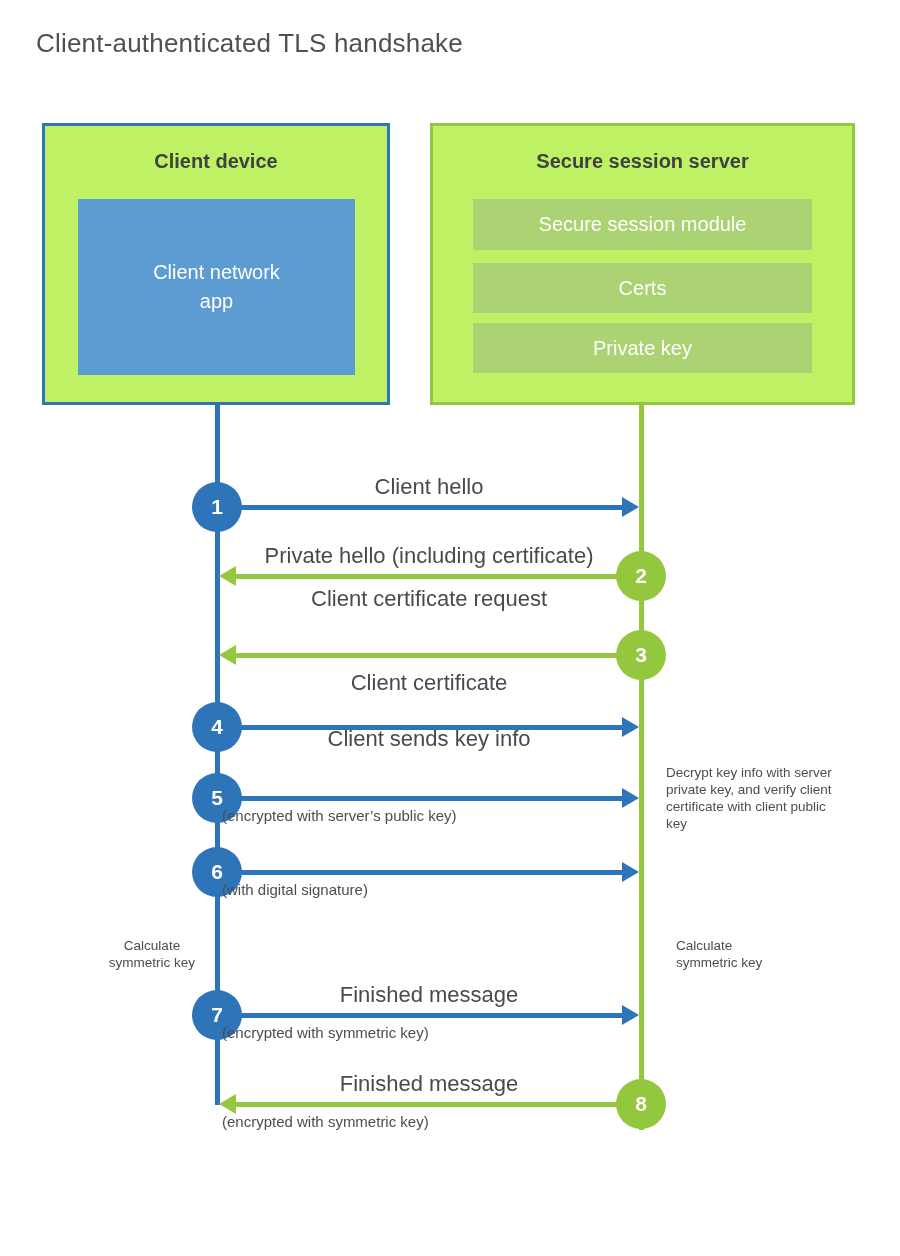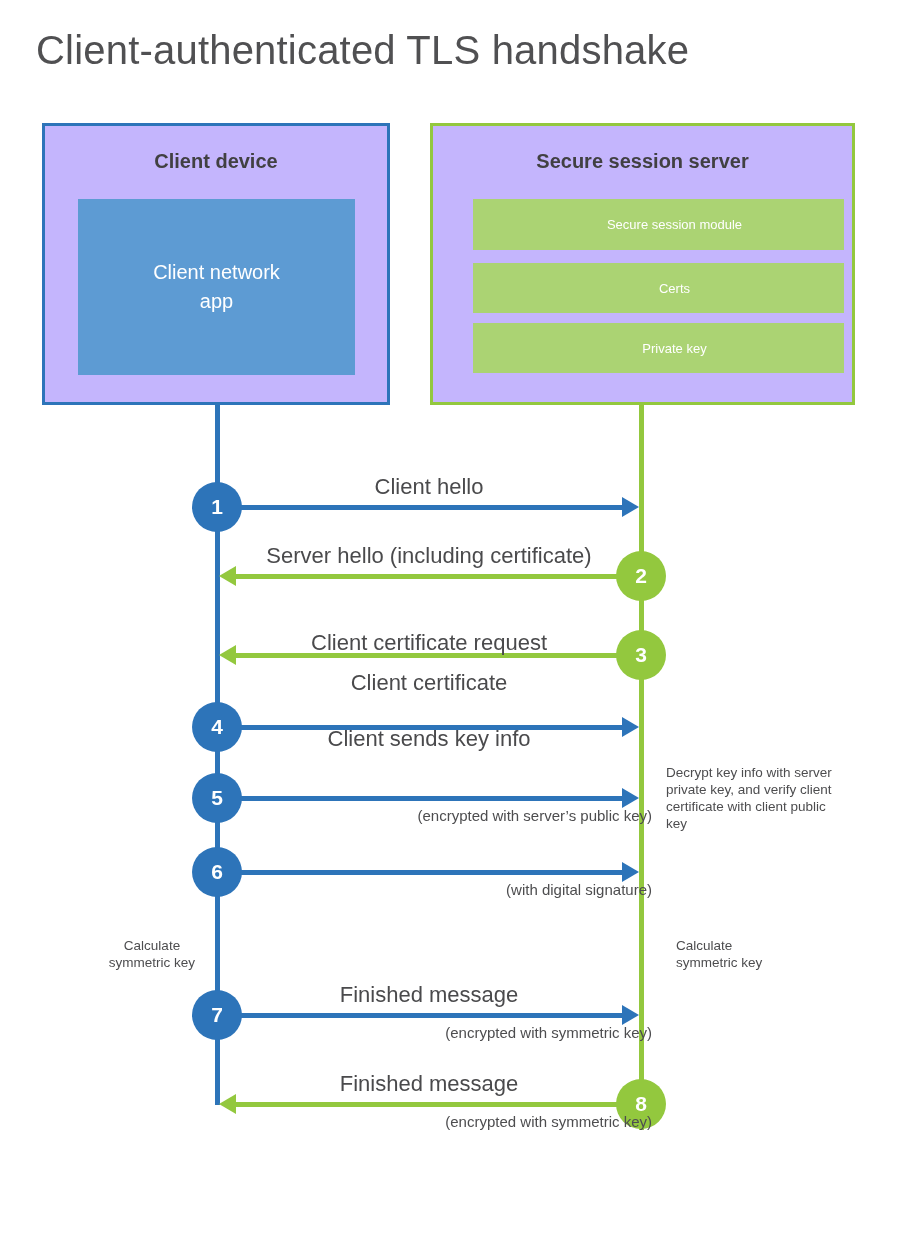--- a/index.html
+++ b/index.html
@@ -1,30 +1,30 @@
 <!DOCTYPE html>
 <html><head>
 <meta charset="utf-8">
 <style>
   html,body{margin:0;padding:0;background:#ffffff;}
   body{font-family:"Liberation Sans","DejaVu Sans",sans-serif;}
   .canvas{position:relative;width:900px;height:1256px;background:#fff;overflow:hidden;}
 
-  .page-title{position:absolute;left:36px;top:28px;font-size:40px;font-weight:300;color:#505052;letter-spacing:.2px;}
+  .page-title{position:absolute;left:36px;top:28px;font-size:26px;font-weight:300;color:#505052;letter-spacing:.2px;}
 
   
-  .actor-box{position:absolute;top:123px;background:#c4b5fd;box-sizing:border-box;}
+  .actor-box{position:absolute;top:123px;background:#bef264;box-sizing:border-box;}
   .client-box{left:42px;width:348px;height:282px;border:3px solid #2d74b9;}
   .server-box{left:430px;width:425px;height:282px;border:3px solid #93c83e;}
   .actor-title{position:absolute;top:24px;left:0;right:0;text-align:center;font-size:20px;font-weight:bold;color:#414042;}
 
   .app-rect{position:absolute;left:33px;top:73px;width:277px;height:176px;background:#5d9bd3;display:flex;align-items:center;justify-content:center;}
   .app-rect .app-text{max-width:150px;text-align:center;color:#fff;font-size:20px;line-height:29px;}
 
-  .module-bar{position:absolute;left:40px;width:339px;height:50px;background:#abd373;display:flex;align-items:center;justify-content:center;color:#fff;font-size:13px;padding-left:32px;}
+  .module-bar{position:absolute;left:40px;width:339px;height:50px;background:#abd373;display:flex;align-items:center;justify-content:center;color:#fff;font-size:20px;}
   .bar-0{top:73px;height:51px;}
   .bar-1{top:137px;}
   .bar-2{top:197px;}
 
   
   .lifeline{position:absolute;width:5px;}
   .lifeline.blue{left:215px;top:405px;height:700px;background:#2d74b9;}
   .lifeline.green{left:639px;top:405px;height:725px;background:#93c83e;}
 
   
@@ -35,26 +35,26 @@
   
   .hline{position:absolute;height:5px;}
   .hline.blue{left:240px;width:382px;background:#2d74b9;}
   .hline.green{left:236px;width:382px;background:#93c83e;}
   .ah{position:absolute;width:0;height:0;border-top:10px solid transparent;border-bottom:10px solid transparent;}
   .ah.right{left:622px;border-left:17px solid #2d74b9;}
   .ah.left{left:219px;border-right:17px solid #93c83e;}
 
   
   .msg-label{position:absolute;left:222px;width:414px;text-align:center;font-size:22px;color:#4a4a4c;line-height:22px;}
-  .msg-sub{position:absolute;left:238px;width:414px;text-align:right;font-size:15px;color:#4d4d4f;line-height:18px;}
+  .msg-sub{position:absolute;left:222px;width:414px;text-align:left;font-size:15px;color:#4d4d4f;line-height:18px;}
 
   
   .b1{top:482px;} .l1{top:505px;} .a1{top:497px;} .t1{top:476px;}
   .b2{top:551px;} .l2{top:574px;} .a2{top:566px;} .t2{top:545px;}
-  .b3{top:630px;} .l3{top:653px;} .a3{top:645px;} .t3{top:632px;}
+  .b3{top:630px;} .l3{top:653px;} .a3{top:645px;} .t3{top:588px;}
   .b4{top:702px;} .l4{top:725px;} .a4{top:717px;} .t4{top:672px;}
   .b5{top:773px;} .l5{top:796px;} .a5{top:788px;} .t5{top:728px;} .s5{top:807px;}
   .b6{top:847px;} .l6{top:870px;} .a6{top:862px;} .t6{top:841px;} .s6{top:881px;}
   .b7{top:990px;} .l7{top:1013px;} .a7{top:1005px;} .t7{top:984px;} .s7{top:1024px;}
   .b8{top:1079px;} .l8{top:1102px;} .a8{top:1094px;} .t8{top:1073px;} .s8{top:1113px;}
 
   
   .note{position:absolute;font-size:13.5px;color:#4d4d4f;line-height:17px;}
   .note-decrypt{left:666px;top:764px;width:170px;}
   .note-calc-left{left:100px;top:937px;width:104px;text-align:center;}
@@ -85,21 +85,21 @@
   <div class="lifeline green"></div>
 
   <div class="badge blue b1">1</div>
   <div class="hline blue l1"></div>
   <div class="ah right a1"></div>
   <div class="msg-label t1">Client hello</div>
 
   <div class="badge green b2">2</div>
   <div class="hline green l2"></div>
   <div class="ah left a2"></div>
-  <div class="msg-label t2">Server hello (including certificate)</div>
+  <div class="msg-label t2">Private hello (including certificate)</div>
 
   <div class="badge green b3">3</div>
   <div class="hline green l3"></div>
   <div class="ah left a3"></div>
   <div class="msg-label t3">Client certificate request</div>
 
   <div class="badge blue b4">4</div>
   <div class="hline blue l4"></div>
   <div class="ah right a4"></div>
   <div class="msg-label t4">Client certificate</div>

